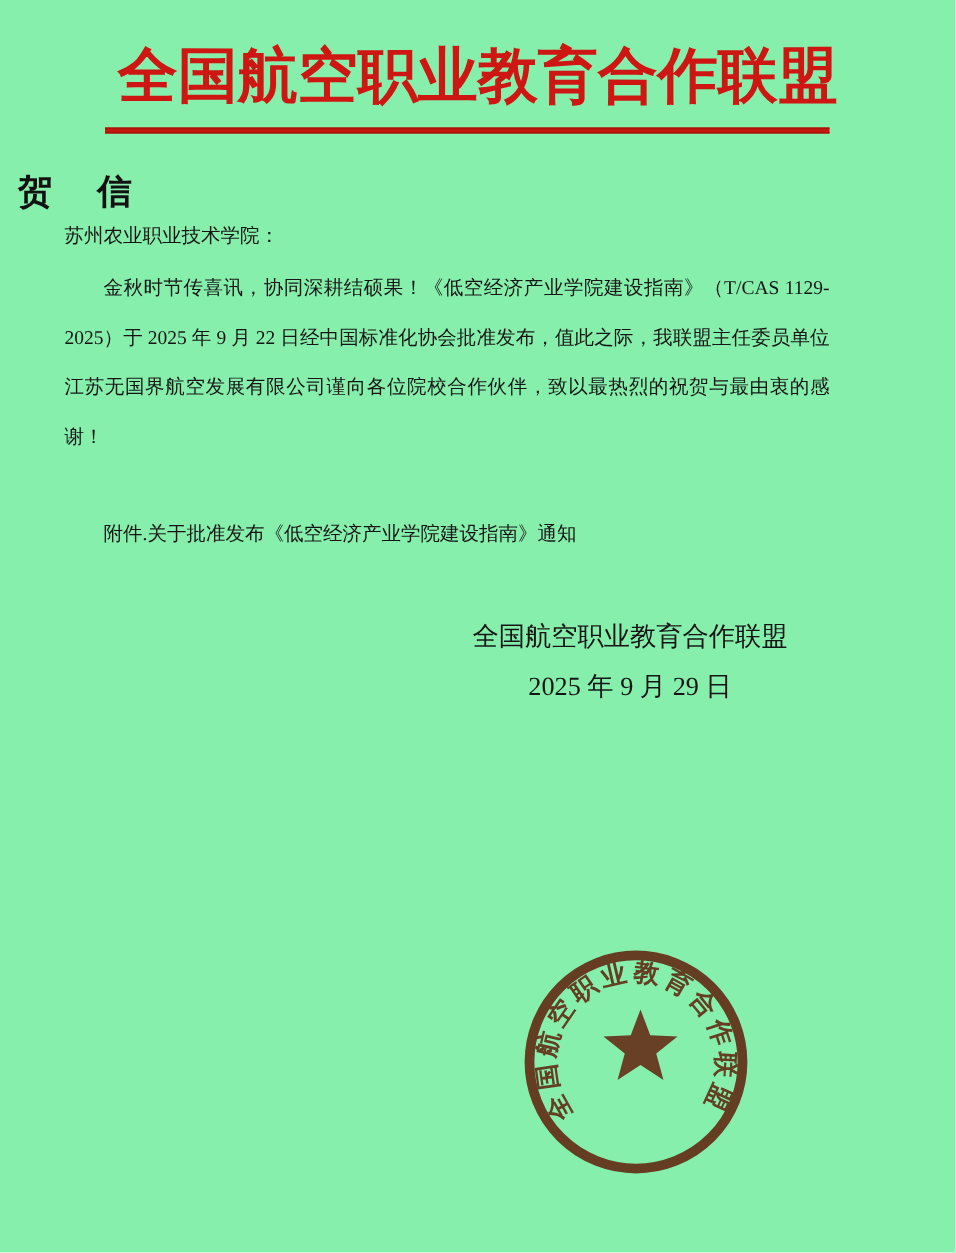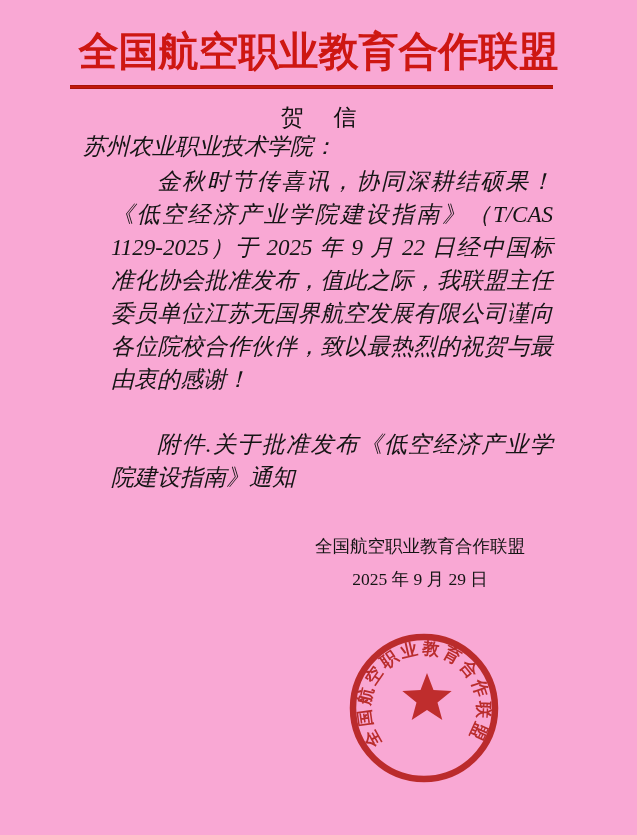--- a/index.html
+++ b/index.html
@@ -4,21 +4,21 @@
 <style>
   html, body { margin: 0; padding: 0; }
   body {
     width: 637px; height: 835px;
     font-family: "Liberation Serif", serif;
     background: #ffffff;
   }
   .page {
     position: relative;
     width: 637px; height: 835px;
-    background: #f9a8d4;
+    background: #86efac;
     overflow: hidden;
     color: #151515;
   }
   .org-title {
     padding-top: 29px;
     text-align: center;
     font-family: "Liberation Sans", sans-serif;
     font-weight: bold;
     font-size: 40px;
     line-height: 44px;
@@ -28,39 +28,37 @@
   }
   .title-rule {
     height: 4px;
     background: #c2170c;
     margin: 12px 84px 0 70px;
     border-top: 1px solid #a81208;
     border-bottom: 1px solid #a81208;
     box-sizing: border-box;
   }
   .letter-heading {
-    margin-top: 17px;
-    text-align: center;
-    font-weight: normal;
+    margin-top: 27px;
+    font-weight: bold;
     font-size: 23px;
     line-height: 23px;
     letter-spacing: 12px;
     text-indent: 12px;
     color: #111;
   }
   .letter-body {
     margin-top: 1px;
-    padding: 0 84px 0 83px;
-    font-size: 23px;
+    padding: 0 84px 0 43px;
+    font-size: 13px;
     line-height: 33px;
     text-align: justify;
-    font-style: italic;
   }
   .letter-body p { margin: 0; }
-  .letter-body p.para { text-indent: 2em; margin-top: 2px; margin-left: 28px; }
+  .letter-body p.para { text-indent: 2em; margin-top: 2px; }
   .salutation { text-indent: 0; }
   .attachment-line {
     text-indent: 2em;
     margin-top: 32px !important;
   }
   .sign-block {
     width: fit-content;
     margin: 36px 112px 0 auto;
     text-align: center;
     font-size: 17.5px;

